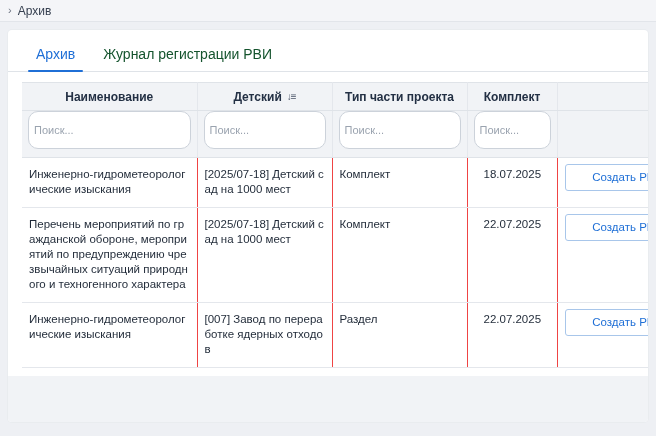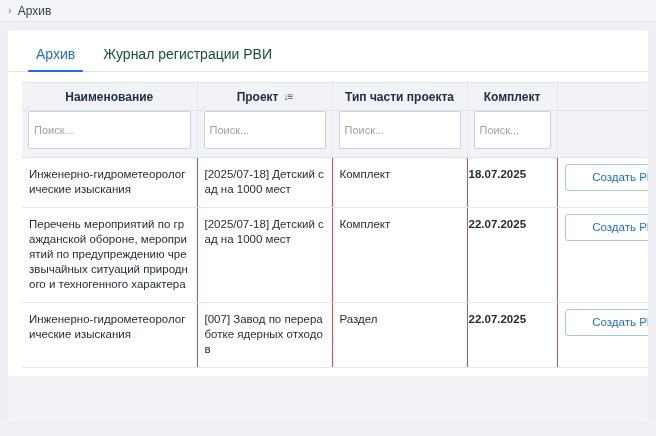--- a/index.html
+++ b/index.html
@@ -132,21 +132,21 @@
     padding: 0 6px 8px 6px;
     height: 30px;
   }
   .filter-row th:last-child {
     border-right: none;
   }
   .search-input {
     width: 100%;
     height: 21px;
     border: 1px solid #ccd2da;
-    border-radius: 2px;
+    border-radius: 10px;
     background: #ffffff;
     font-family: "Liberation Sans", sans-serif;
     font-size: 11px;
     color: #4b5563;
     padding: 18px 5px;
     box-sizing: border-box;
     outline: none;
   }
   .search-input::placeholder {
     color: #9aa3af;
@@ -159,22 +159,21 @@
     font-size: 11.5px;
     line-height: 15px;
     color: #1f2937;
     word-break: break-all;
   }
   tbody td:last-child {
     border-right: none;
   }
   td.col-date {
     word-break: normal;
-    padding-left: 1px;
-    font-weight: bold;
+    padding-left: 16px;
   }
   td.col-type {
     word-break: normal;
   }
   td.col-action {
     text-align: center;
     padding-top: 6px;
   }
   .action-btn {
     display: inline-block;
@@ -226,21 +225,21 @@
       </colgroup>
       <thead>
         <tr>
           <th>
             <div class="th-inner">
               <span>Наименование</span>
             </div>
           </th>
           <th>
             <div class="th-inner">
-              <span>Проект</span>
+              <span>Детский</span>
               <span class="sort-icon">↓≡</span>
             </div>
           </th>
           <th>
             <div class="th-inner">
               <span>Тип части проекта</span>
             </div>
           </th>
           <th>
             <div class="th-inner">

